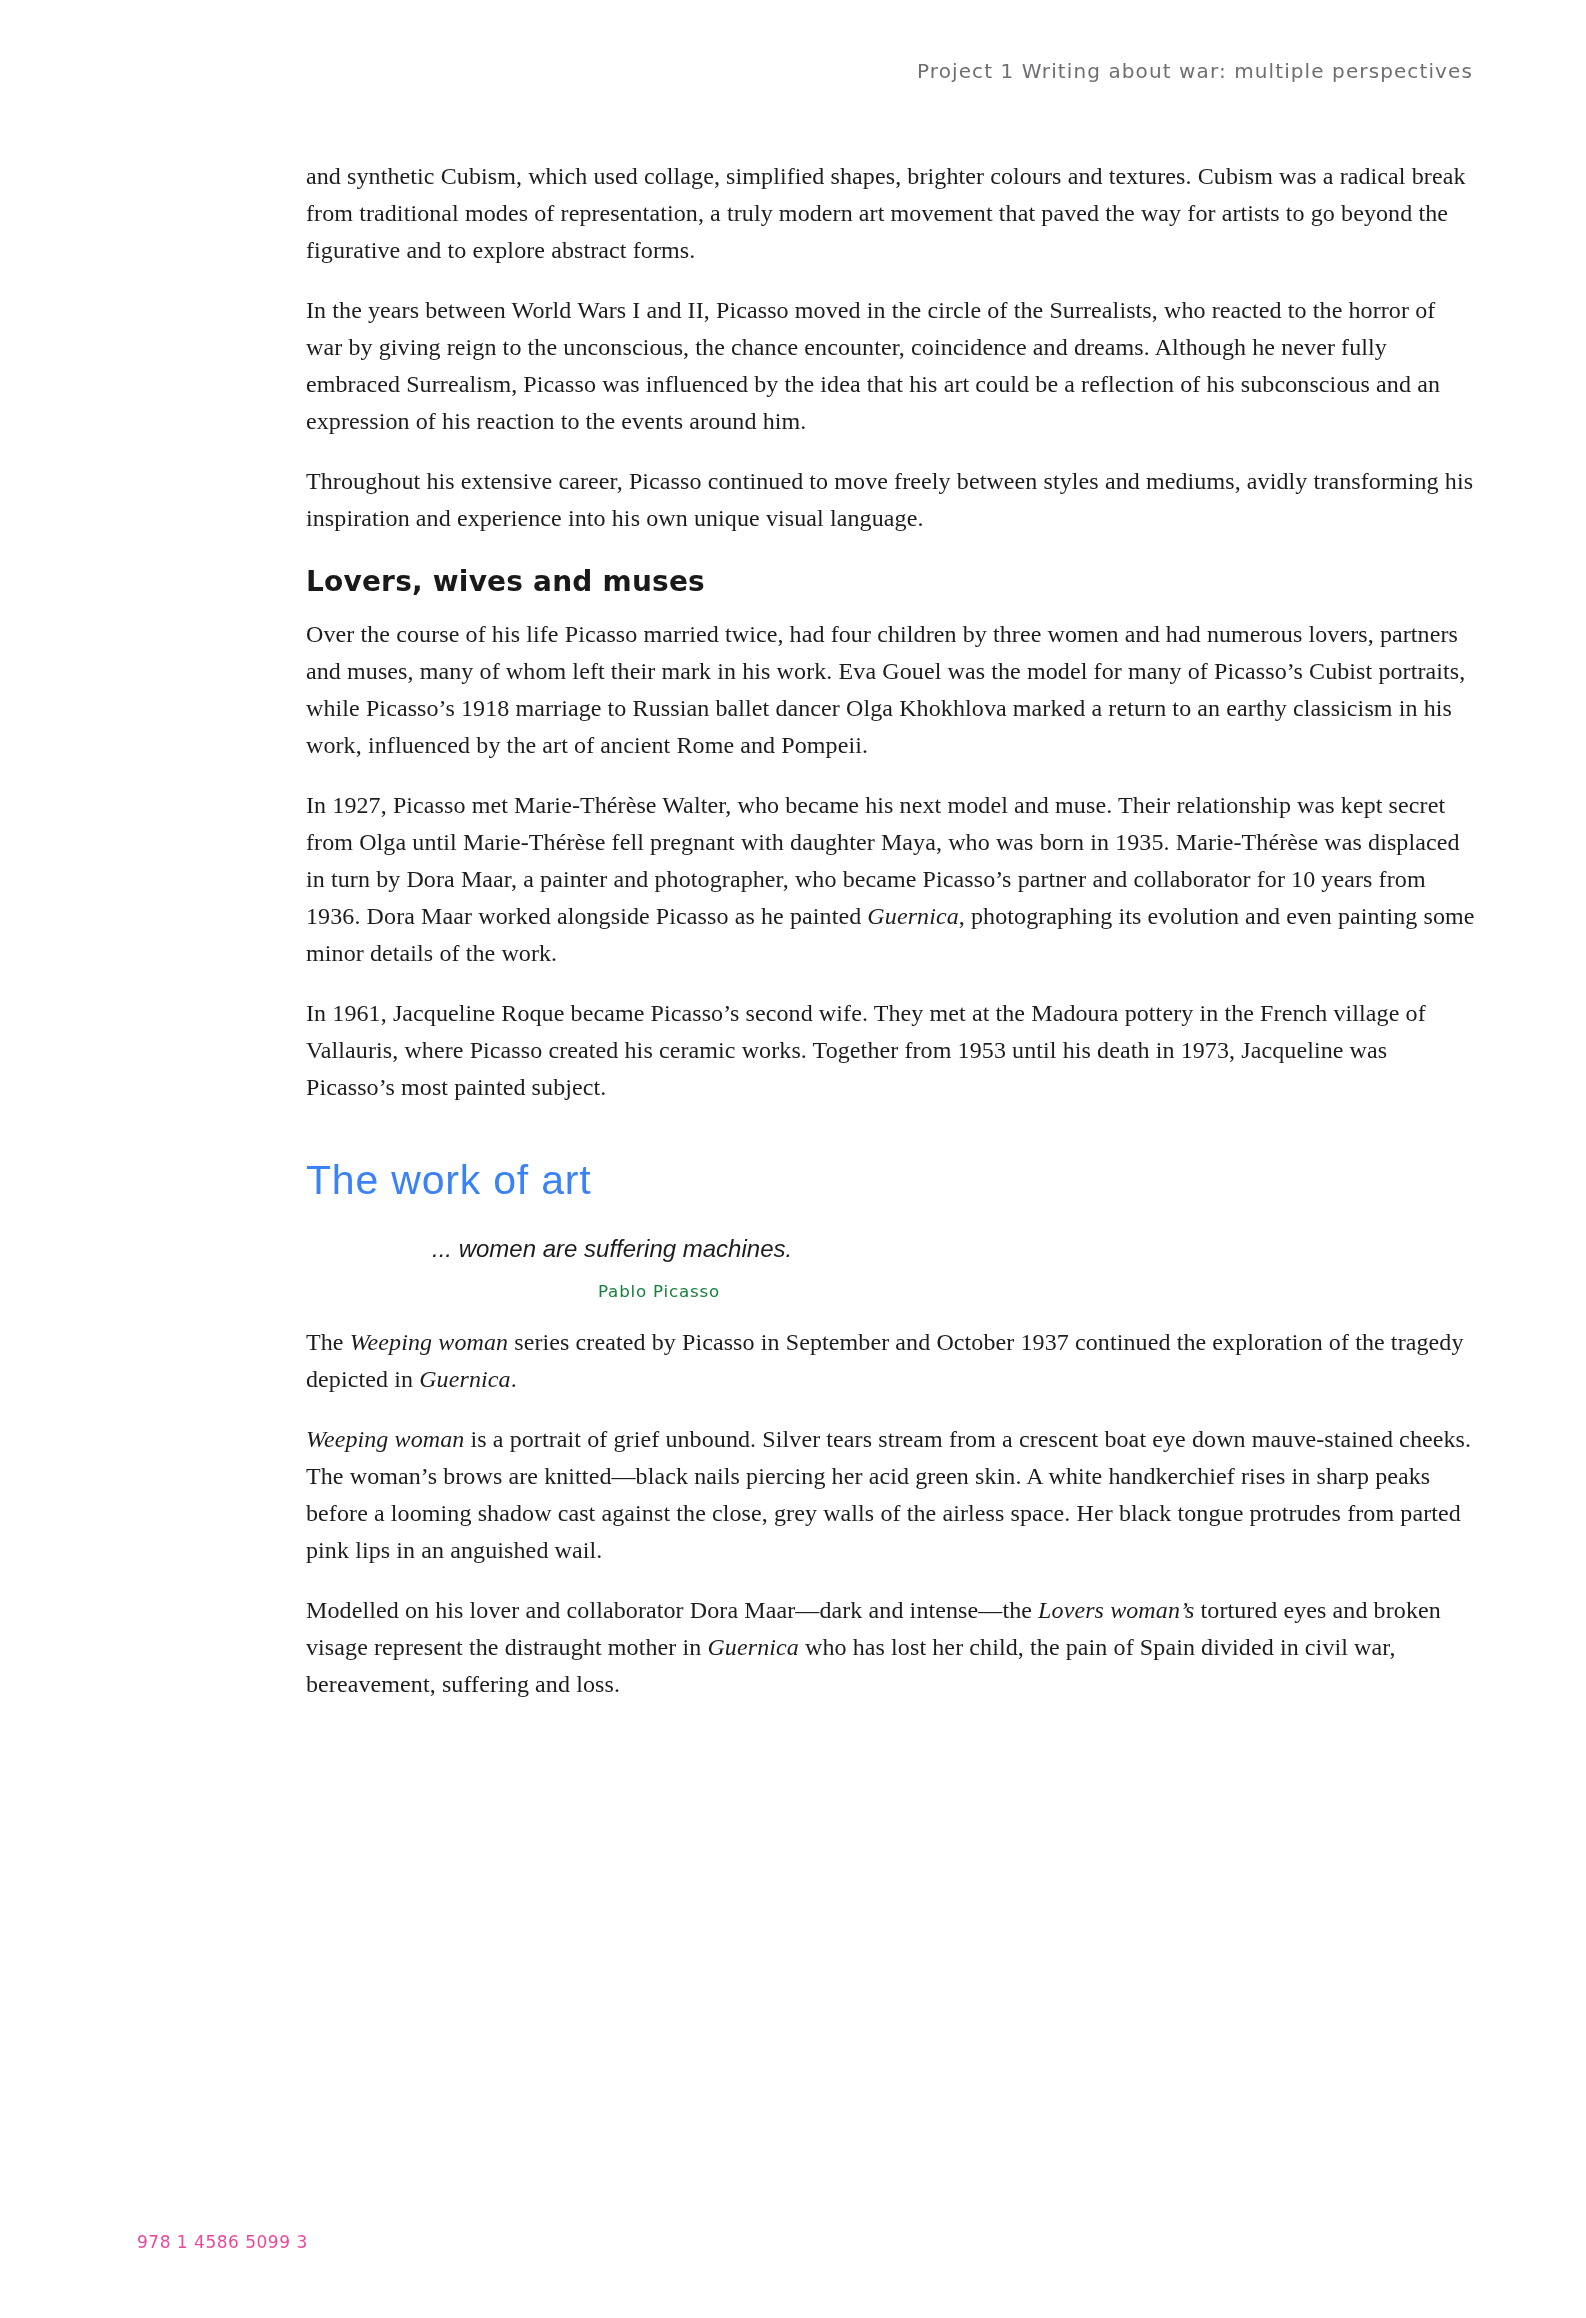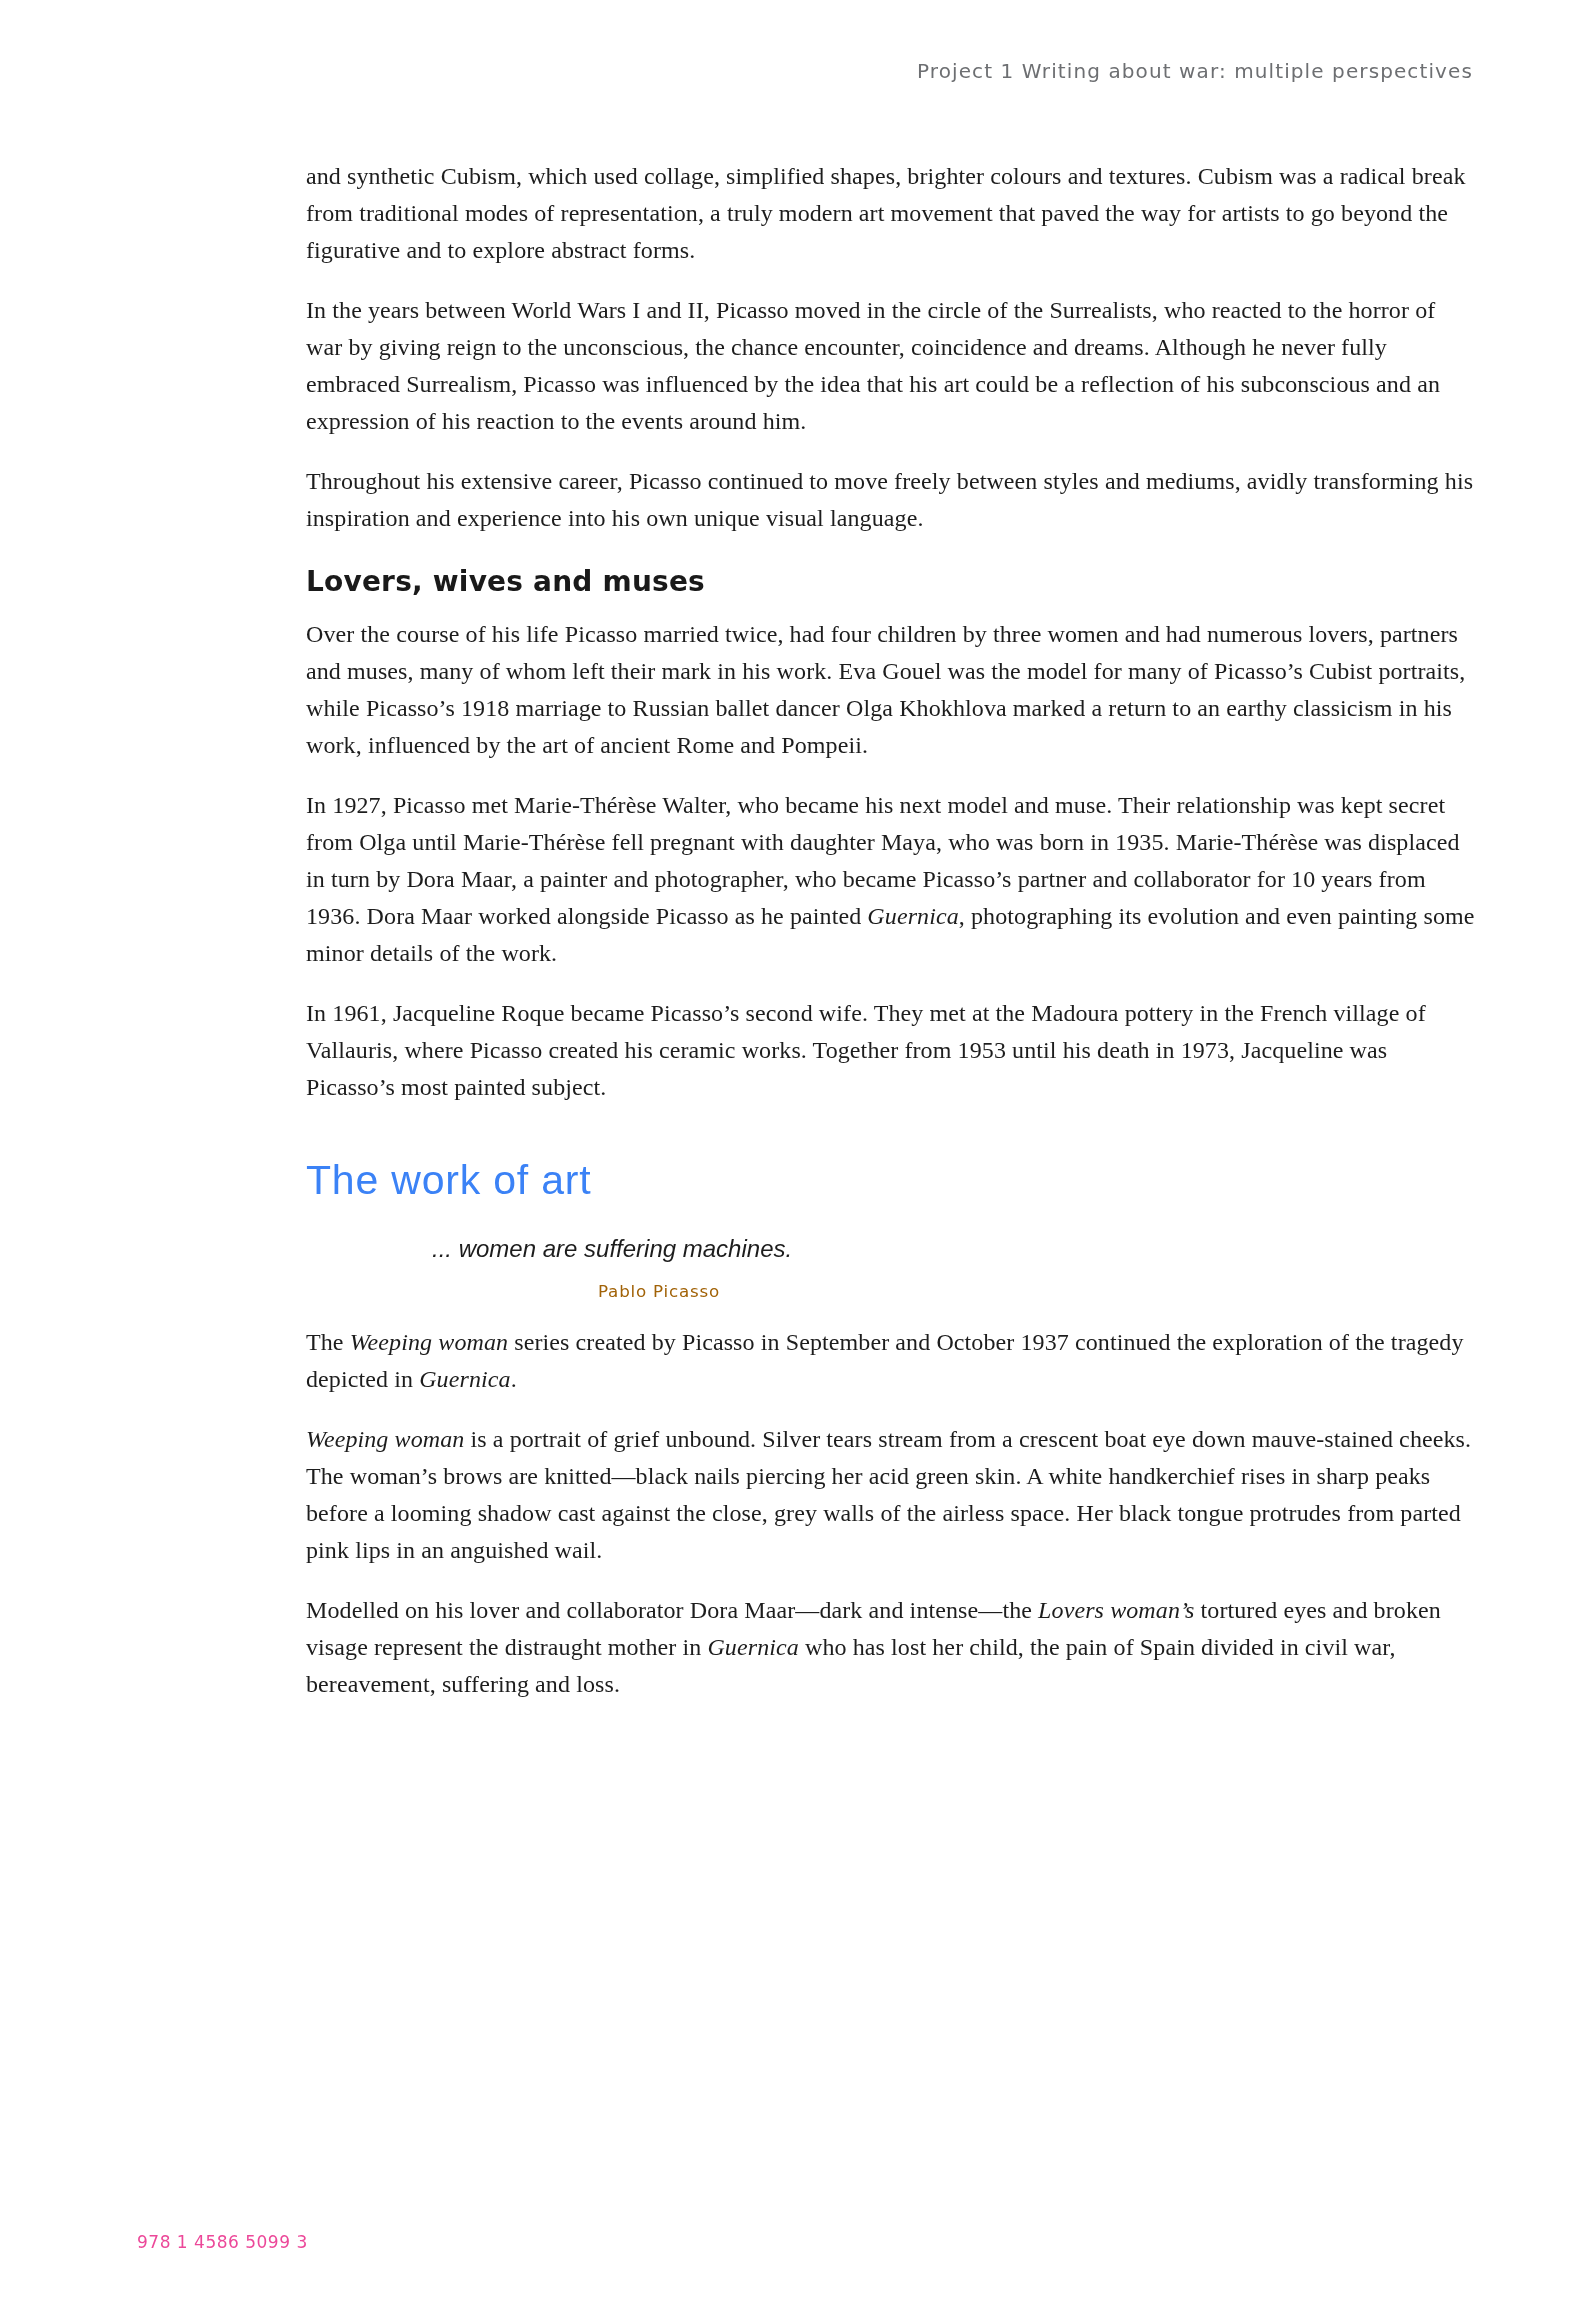--- a/index.html
+++ b/index.html
@@ -101,21 +101,21 @@
     font-style: italic;
     font-size: 24px;
     line-height: 36px;
     color: #1d1d1d;
     margin: 0 0 14.7px 0;
   }
   .quote-attribution {
     font-family: "DejaVu Sans", sans-serif;
     font-size: 16.7px;
     letter-spacing: 0.8px;
-    color: #a16207;
+    color: #15803d;
     margin: 0;
     padding-left: 166px;
   }
 
   
   .footer {
     position: absolute;
     left: 137px;
     top: 2232px;
   }

